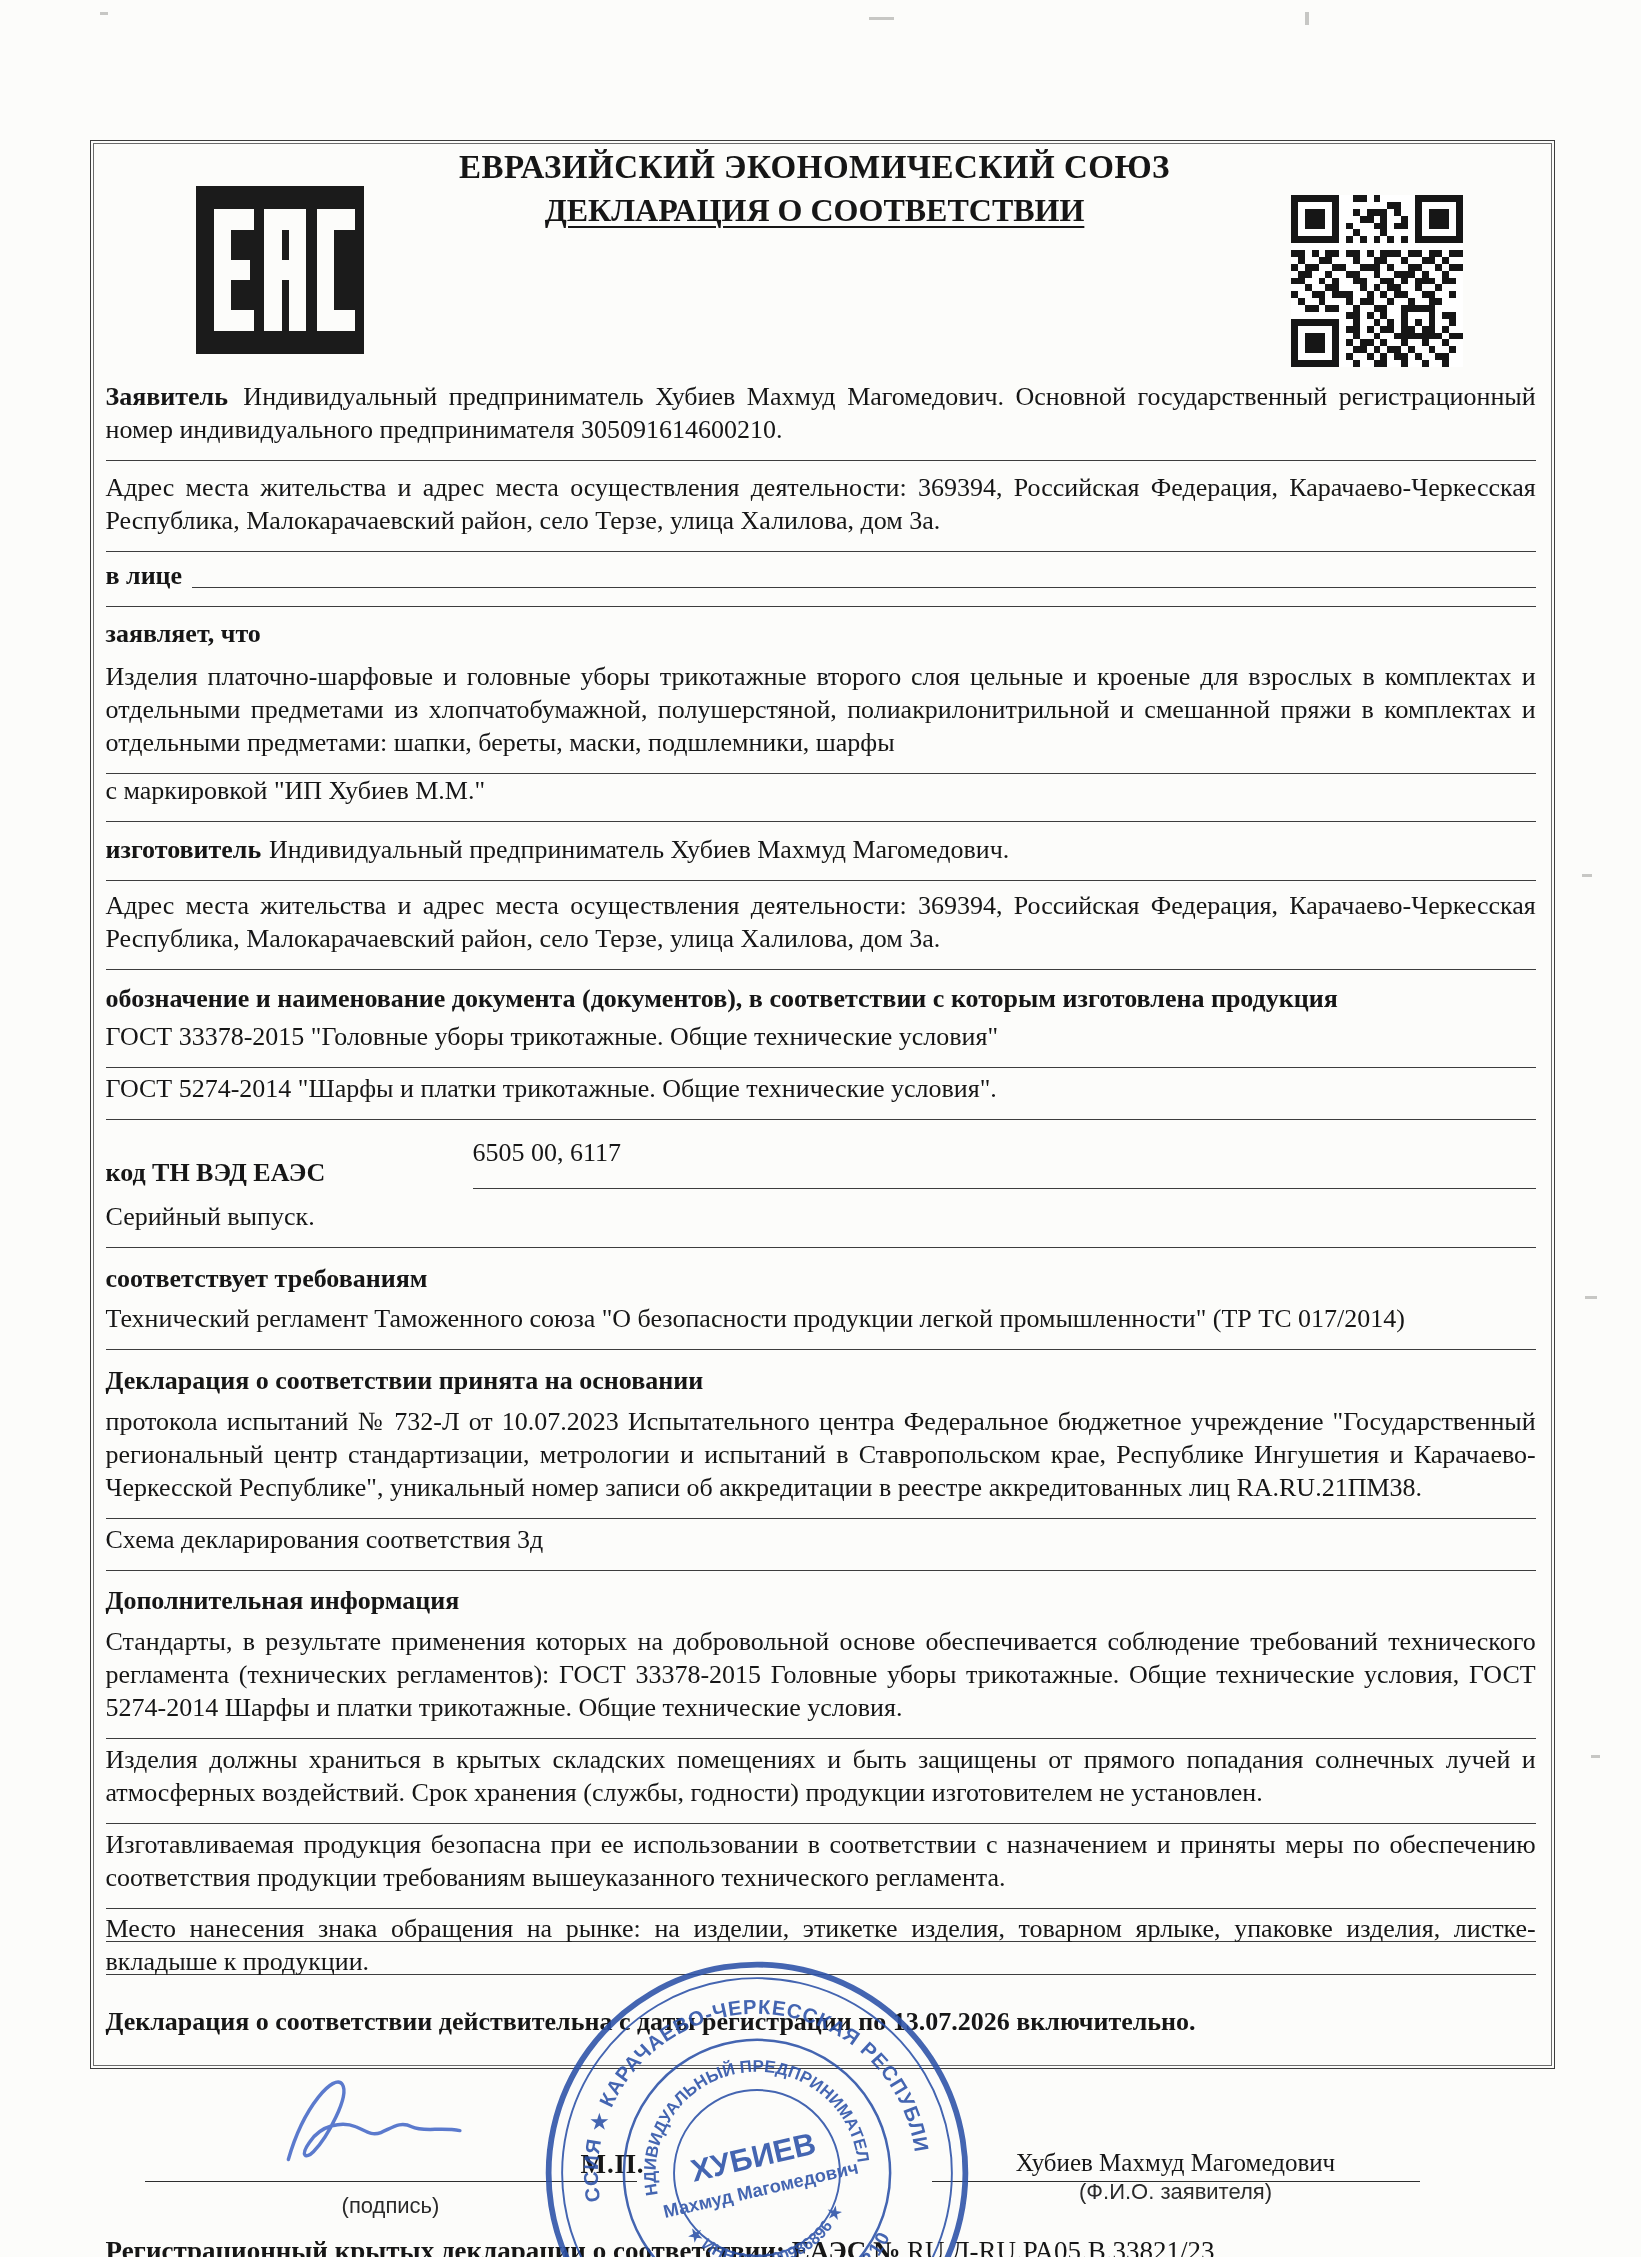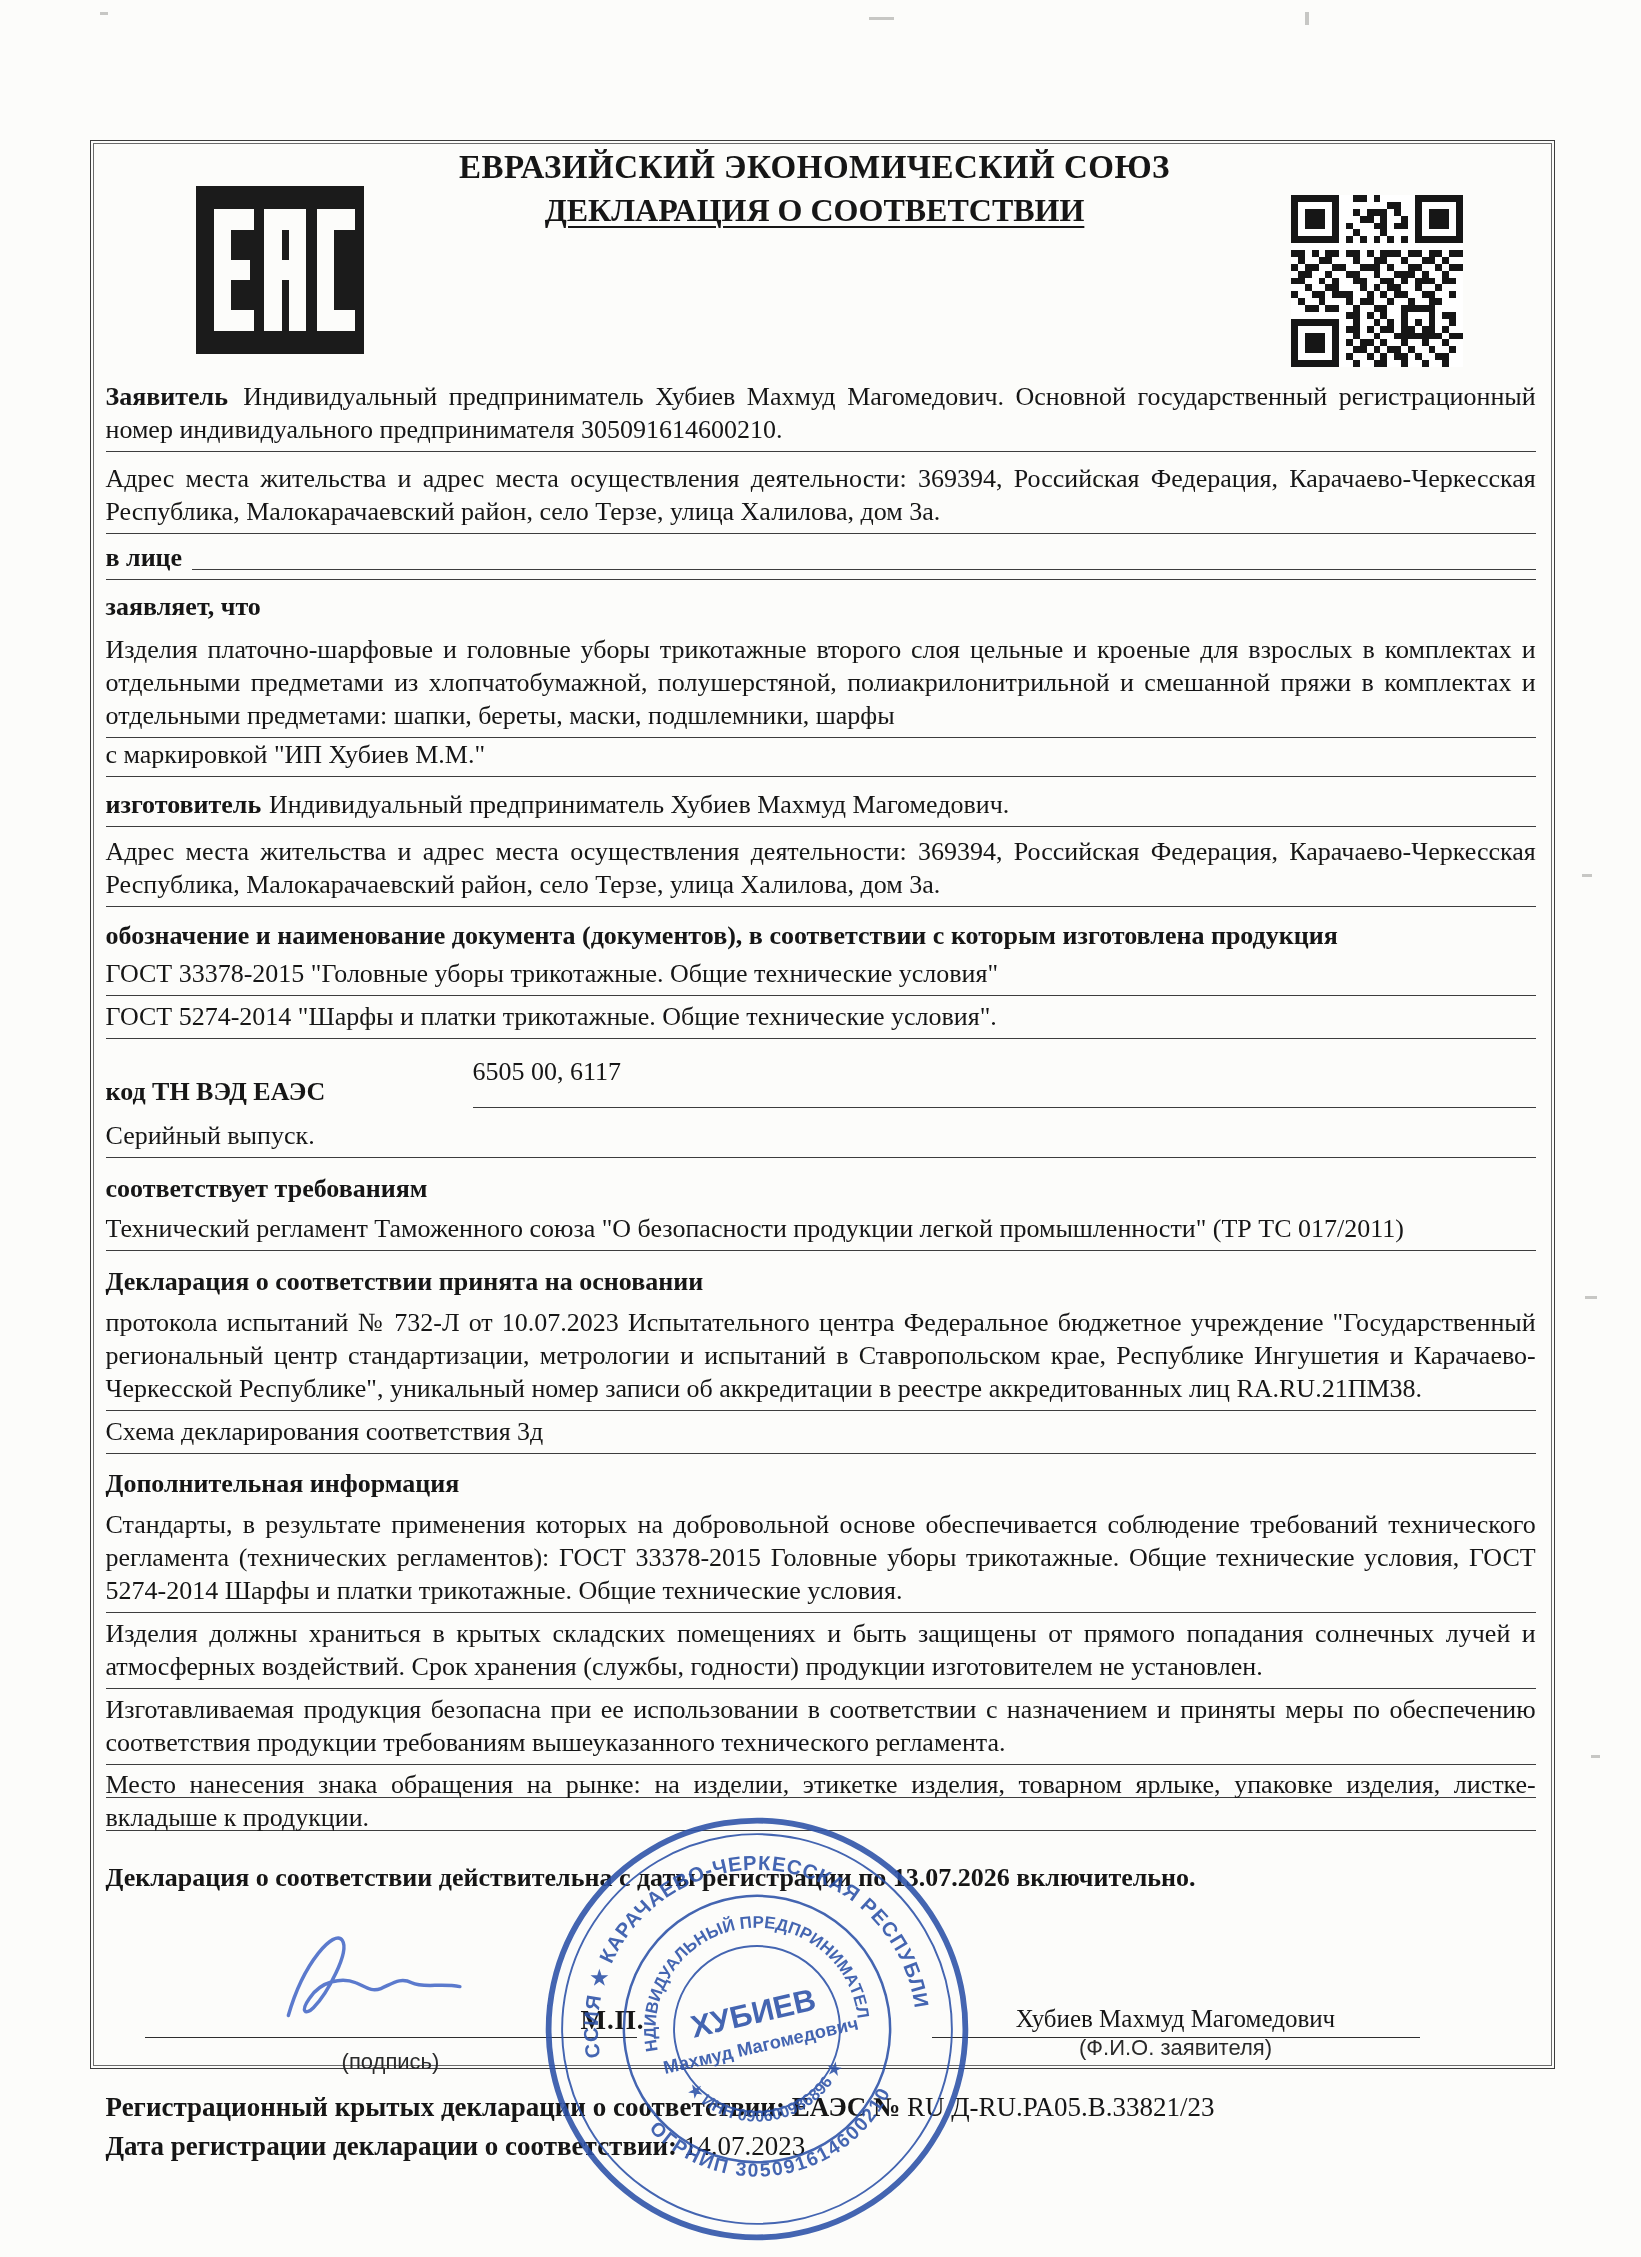--- a/index.html
+++ b/index.html
@@ -5,21 +5,21 @@
   html,body{margin:0;padding:0;background:#e8e8e6;}
   .page{position:relative;width:1641px;height:2257px;background:#fcfcfa;font-family:"Liberation Serif",serif;color:#161616;overflow:hidden;}
   .frame{position:absolute;left:90px;top:140px;width:1463px;height:1927px;border:1.9px solid #3c3c3c;}
   .frame-inner{position:absolute;left:1.9px;top:1.9px;right:1.9px;bottom:1.9px;border:1px solid #6b6b6b;}
   .title-wrap{position:absolute;left:0;right:16px;top:3.9px;text-align:center;line-height:1.35;}
   .title-l1{font-size:33px;font-weight:bold;letter-spacing:0.5px;}
   .title-l2{font-size:32px;font-weight:bold;text-decoration:underline;text-decoration-thickness:1.9px;text-underline-offset:4.8px;}
   .eac-logo{position:absolute;left:102px;top:42px;width:174px;height:174px;}
   .qr{position:absolute;right:91px;top:54px;width:172px;height:172px;}
   .body-flow{position:absolute;left:14.5px;right:18.3px;top:239px;font-size:26px;line-height:33px;text-align:justify;}
-  .field{border-bottom:1.5px solid #3d3d3d;padding-bottom:5px;}
+  .field{border-bottom:1.5px solid #3d3d3d;padding-bottom:14px;}
   .lbl{font-weight:bold;}
   .lead-lbl{font-weight:bold;padding-right:15.4px;}
   .mb4{margin-bottom:3.9px}.mb6{margin-bottom:5.8px}.mb8{margin-bottom:7.7px}.mb10{margin-bottom:9.7px}
   .mb12{margin-bottom:11.6px}.mb14{margin-bottom:13.5px}.mb16{margin-bottom:15.4px}.mb28{margin-bottom:27px}
   .inline-rule{display:flex;align-items:flex-end;text-align:left;}
   .inline-rule .fill-line{flex:1;border-bottom:1.5px solid #3d3d3d;margin-bottom:3.9px;margin-left:9.7px;}
   .tnved-row{display:flex;align-items:flex-end;text-align:left;}
   .tnved-row .lbl{width:367px;}
   .tnved-row .tnved-val{flex:1;border-bottom:1.5px solid #3d3d3d;padding-bottom:19px;}
   .ruled-each{background-image:repeating-linear-gradient(to bottom,transparent 0,transparent 29px,#3d3d3d 29px,#3d3d3d 30.5px,transparent 30.5px,transparent 33px);}
@@ -132,21 +132,21 @@
 
       <div class="tnved-row mb12">
         <b class="lbl">код ТН ВЭД ЕАЭС</b>
         <span class="tnved-val">6505 00, 6117</span>
       </div>
 
       <div class="field mb14">Серийный выпуск.</div>
 
       <div class="lbl mb8" style="text-align:left">соответствует требованиям</div>
 
-      <div class="field mb14">Технический регламент Таможенного союза "О безопасности продукции легкой промышленности" (ТР ТС 017/2011)</div>
+      <div class="field mb14">Технический регламент Таможенного союза "О безопасности продукции легкой промышленности" (ТР ТС 017/2014)</div>
 
       <div class="lbl mb8" style="text-align:left">Декларация о соответствии принята на основании</div>
 
       <div class="field mb4">протокола испытаний № 732-Л от 10.07.2023 Испытательного центра Федеральное бюджетное учреждение "Государственный региональный центр стандартизации, метрологии и испытаний в Ставропольском крае, Республике Ингушетия и Карачаево-Черкесской Республике", уникальный номер записи об аккредитации в реестре аккредитованных лиц RA.RU.21ПМ38.</div>
 
       <div class="field mb14">Схема декларирования соответствия 3д</div>
 
       <div class="lbl mb8" style="text-align:left">Дополнительная информация</div>
 
       <div class="field mb4">Стандарты, в результате применения которых на добровольной основе обеспечивается соблюдение требований технического регламента (технических регламентов): ГОСТ 33378-2015 Головные уборы трикотажные. Общие технические условия, ГОСТ 5274-2014 Шарфы и платки трикотажные. Общие технические условия.</div>

